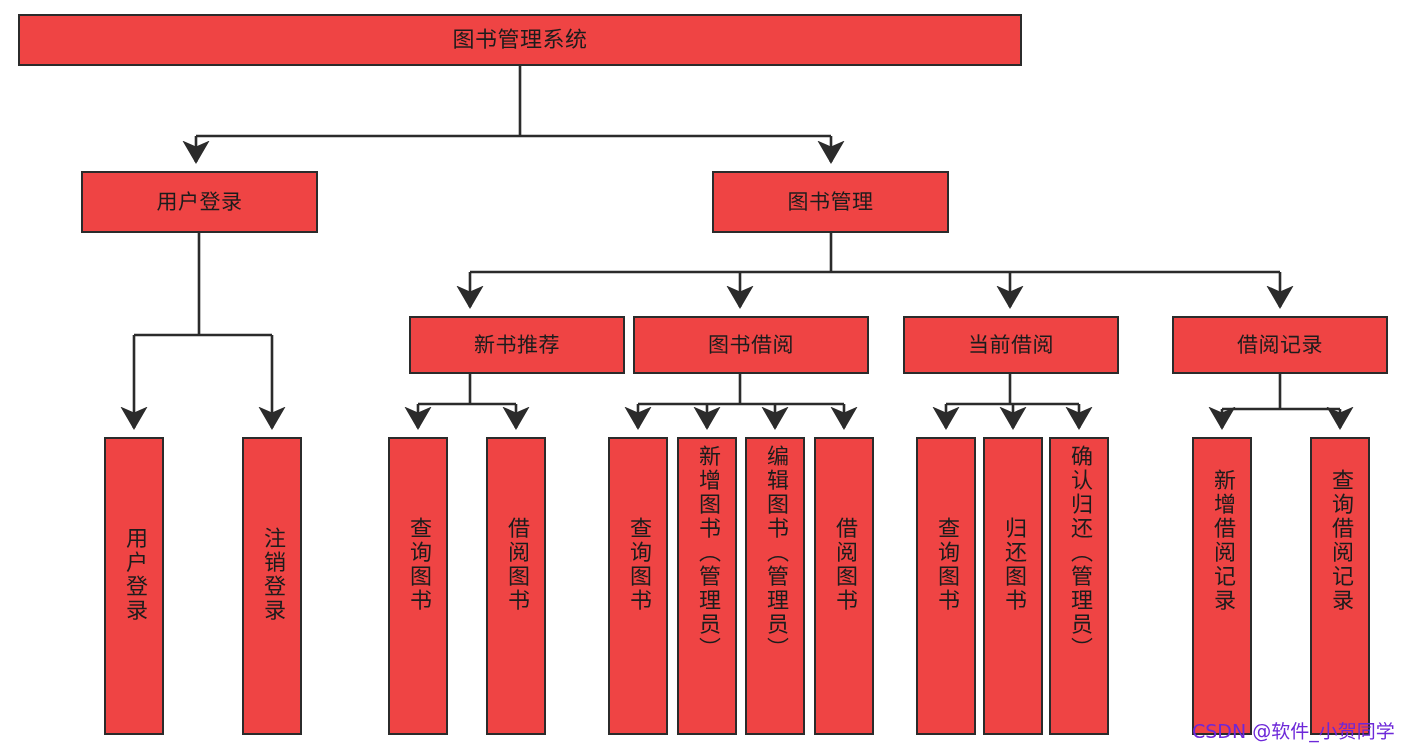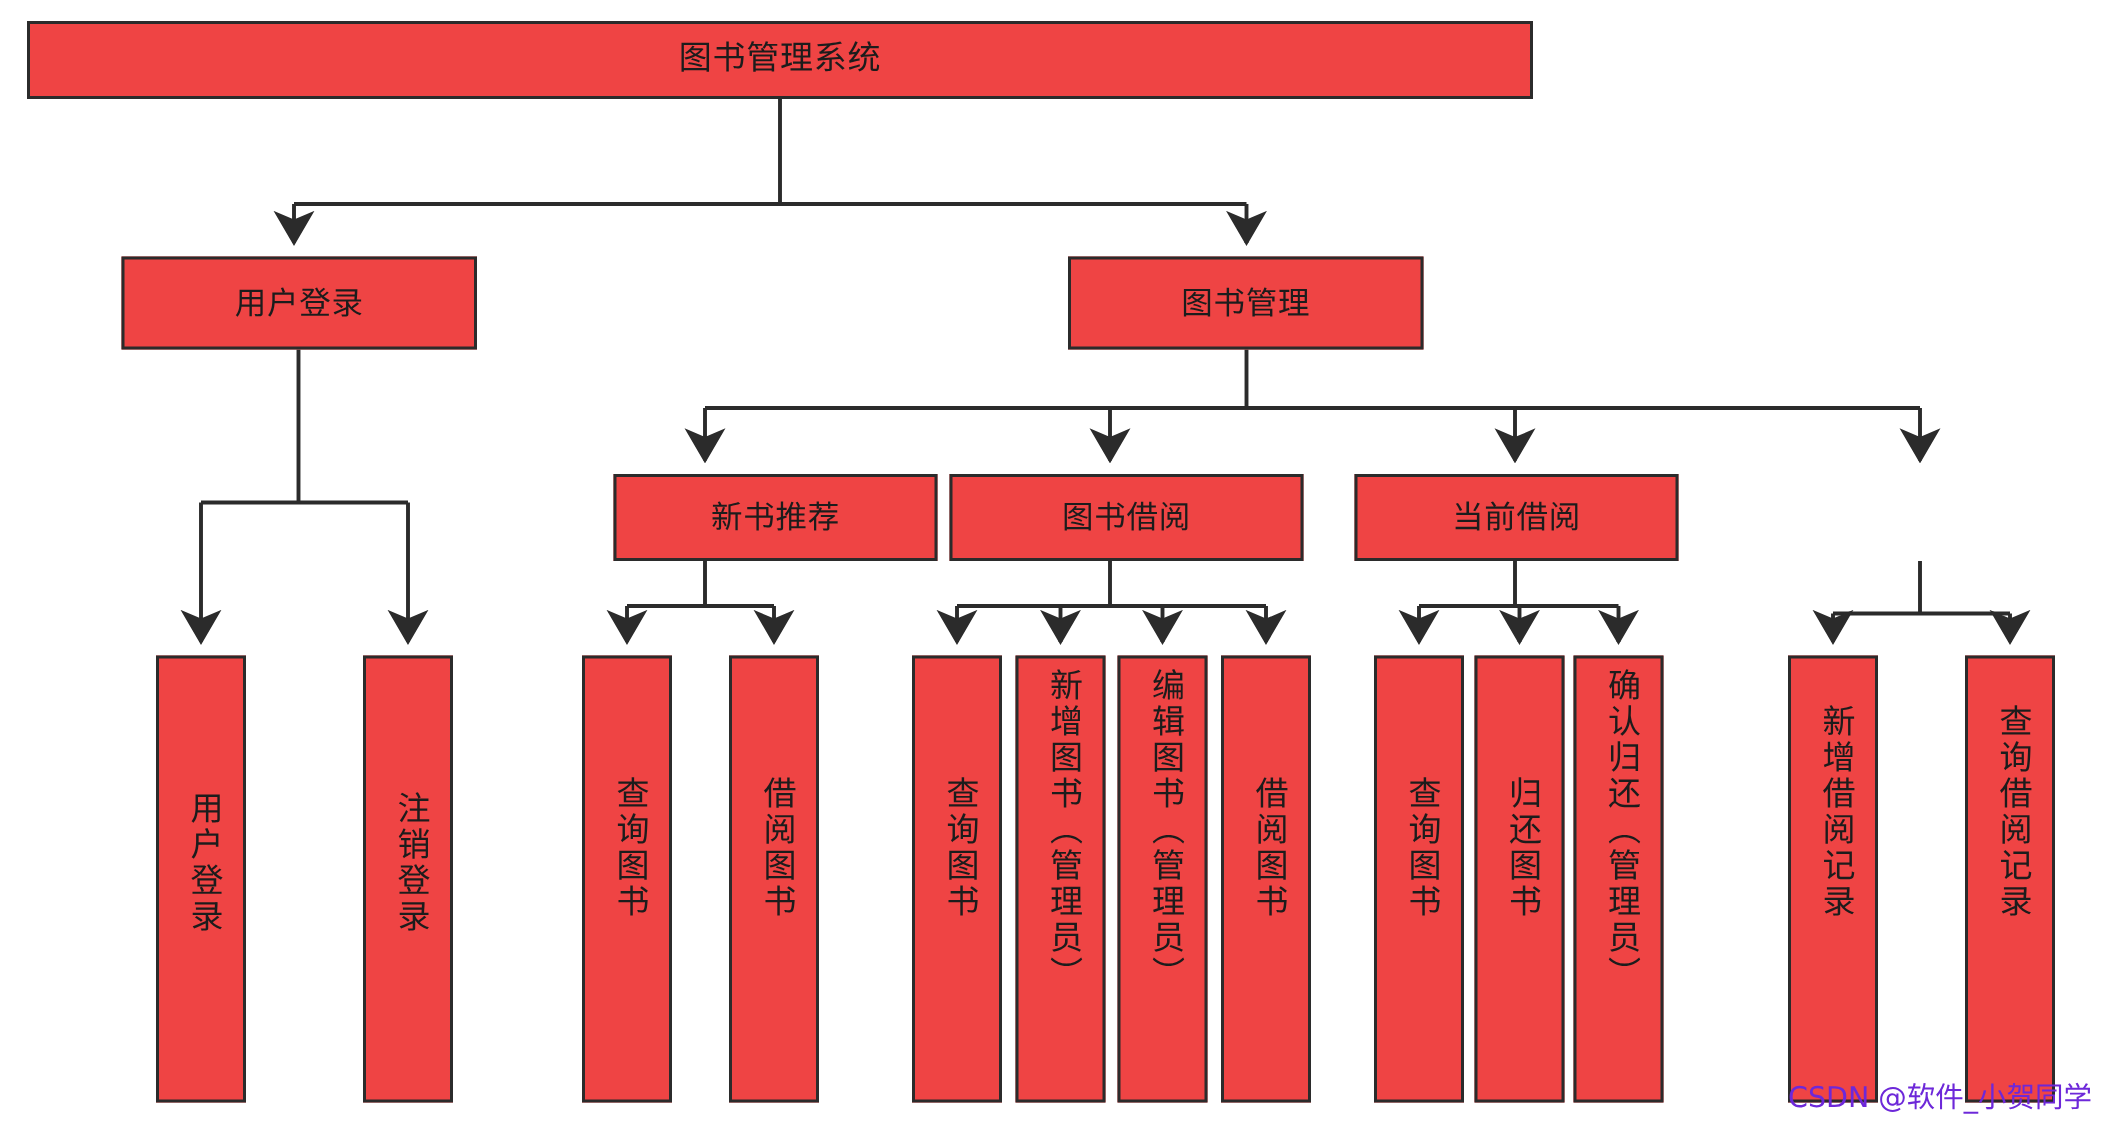--- a/index.html
+++ b/index.html
@@ -141,20 +141,23 @@
 
   <div class="node horizontal" style="left:362px; top:316px; width:216px; height:58px;margin-left:47px;">
     <span class="label">新书推荐</span>
   </div>
   <div class="node horizontal" style="left:633px; top:316px; width:236px; height:58px;">
     <span class="label">图书借阅</span>
   </div>
   <div class="node horizontal" style="left:903px; top:316px; width:216px; height:58px;">
     <span class="label">当前借阅</span>
   </div>
+  <div class="node horizontal" style="left:1172px; top:316px; width:216px; height:58px;">
+    <span class="label">借阅记录</span>
+  </div>
 
   <div class="node vertical" style="left:104px; top:437px; width:60px; height:298px; padding-top:88px;">
     <span class="label">用户登录</span>
   </div>
   <div class="node vertical" style="left:242px; top:437px; width:60px; height:298px; padding-top:88px;">
     <span class="label">注销登录</span>
   </div>
 
   <div class="node vertical" style="left:388px; top:437px; width:60px; height:298px; padding-top:78px;">
     <span class="label">查询图书</span>

